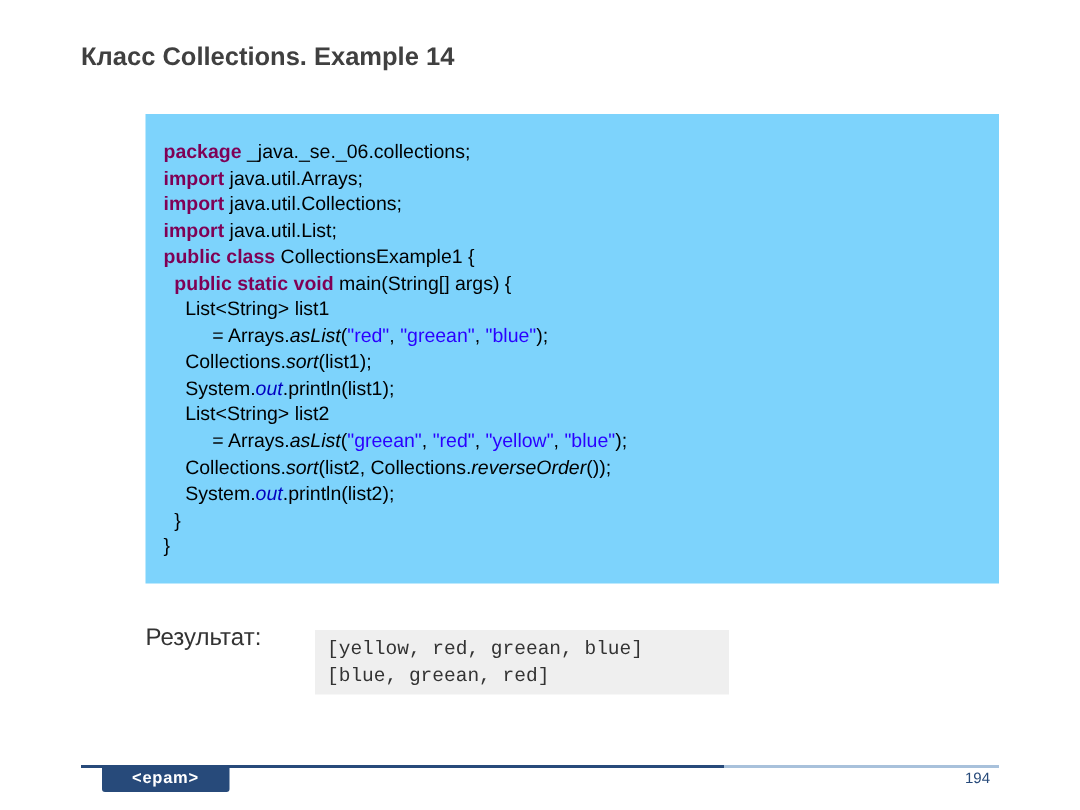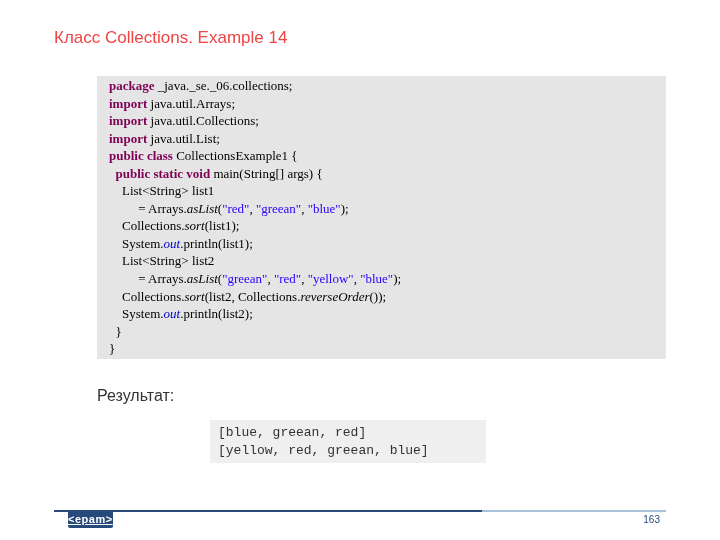--- a/index.html
+++ b/index.html
@@ -6,30 +6,30 @@
     margin: 0;
     padding: 0;
     width: 720px;
     height: 540px;
     font-family: Arial, sans-serif;
     background: #fff;
     position: relative;
     overflow: hidden;
   }
   .title {
-    color: #ef4444;
-    font-weight: normal;
+    color: #404040;
+    font-weight: bold;
     font-size: 17px;
     padding: 28px 12px 0 54px;
   }
   .code-block {
     margin: 28px 54px 0 97px;
-    background: #e5e5e5;
-    padding: 1px 12px;
-    font-family: Liberation Serif, serif;
+    background: #7dd3fc;
+    padding: 16px 12px;
+    font-family: Liberation Sans, sans-serif;
     font-size: 13px;
     line-height: 1.35;
     white-space: pre;
     color: #000;
   }
   .kw { color: #7f0055; font-weight: bold; }
   .str { color: #2a00ff; }
   .stat { color: #0000c0; font-style: italic; }
   .sm { font-style: italic; }
   .result-label {
@@ -65,24 +65,23 @@
     background: linear-gradient(to right, #274a7a 0%, #274a7a 70%, #a8c1db 70%, #a8c1db 100%);
   }
   .logo {
     position: absolute;
     left: 68px;
     bottom: 0;
     background: #274a7a;
     color: #fff;
     font-size: 11px;
     font-weight: bold;
-    padding: 3px 0;
+    padding: 3px 20px;
     border-radius: 2px;
     letter-spacing: 0.5px;
-    text-decoration: underline;
   }
   .copyright {
     position: absolute;
     left: 200px;
     bottom: 3px;
     font-size: 10px;
     color: #274a7a;
   }
   .pagenum {
     position: absolute;
@@ -110,21 +109,21 @@
 <span>    List&lt;String&gt; list2</span>
 <span>         = Arrays.</span><span class="sm">asList</span><span>(</span><span class="str">"greean"</span><span>, </span><span class="str">"red"</span><span>, </span><span class="str">"yellow"</span><span>, </span><span class="str">"blue"</span><span>);</span>
 <span>    Collections.</span><span class="sm">sort</span><span>(list2, Collections.</span><span class="sm">reverseOrder</span><span>());</span>
 <span>    System.</span><span class="stat">out</span><span>.println(list2);</span>
 <span>  }</span>
 <span>}</span></div>
 
 <div class="result-label">Результат:</div>
 
 <div class="output-block">
+    <div>[yellow, red, greean, blue]</div>
     <div>[blue, greean, red]</div>
-    <div>[yellow, red, greean, blue]</div>
   </div>
 
 <div class="footer">
   <div class="footer-bar"></div>
   <div class="logo">&lt;epam&gt;</div>
-  <div class="pagenum">163</div>
+  <div class="pagenum">194</div>
 </div>
 
 </body></html>

